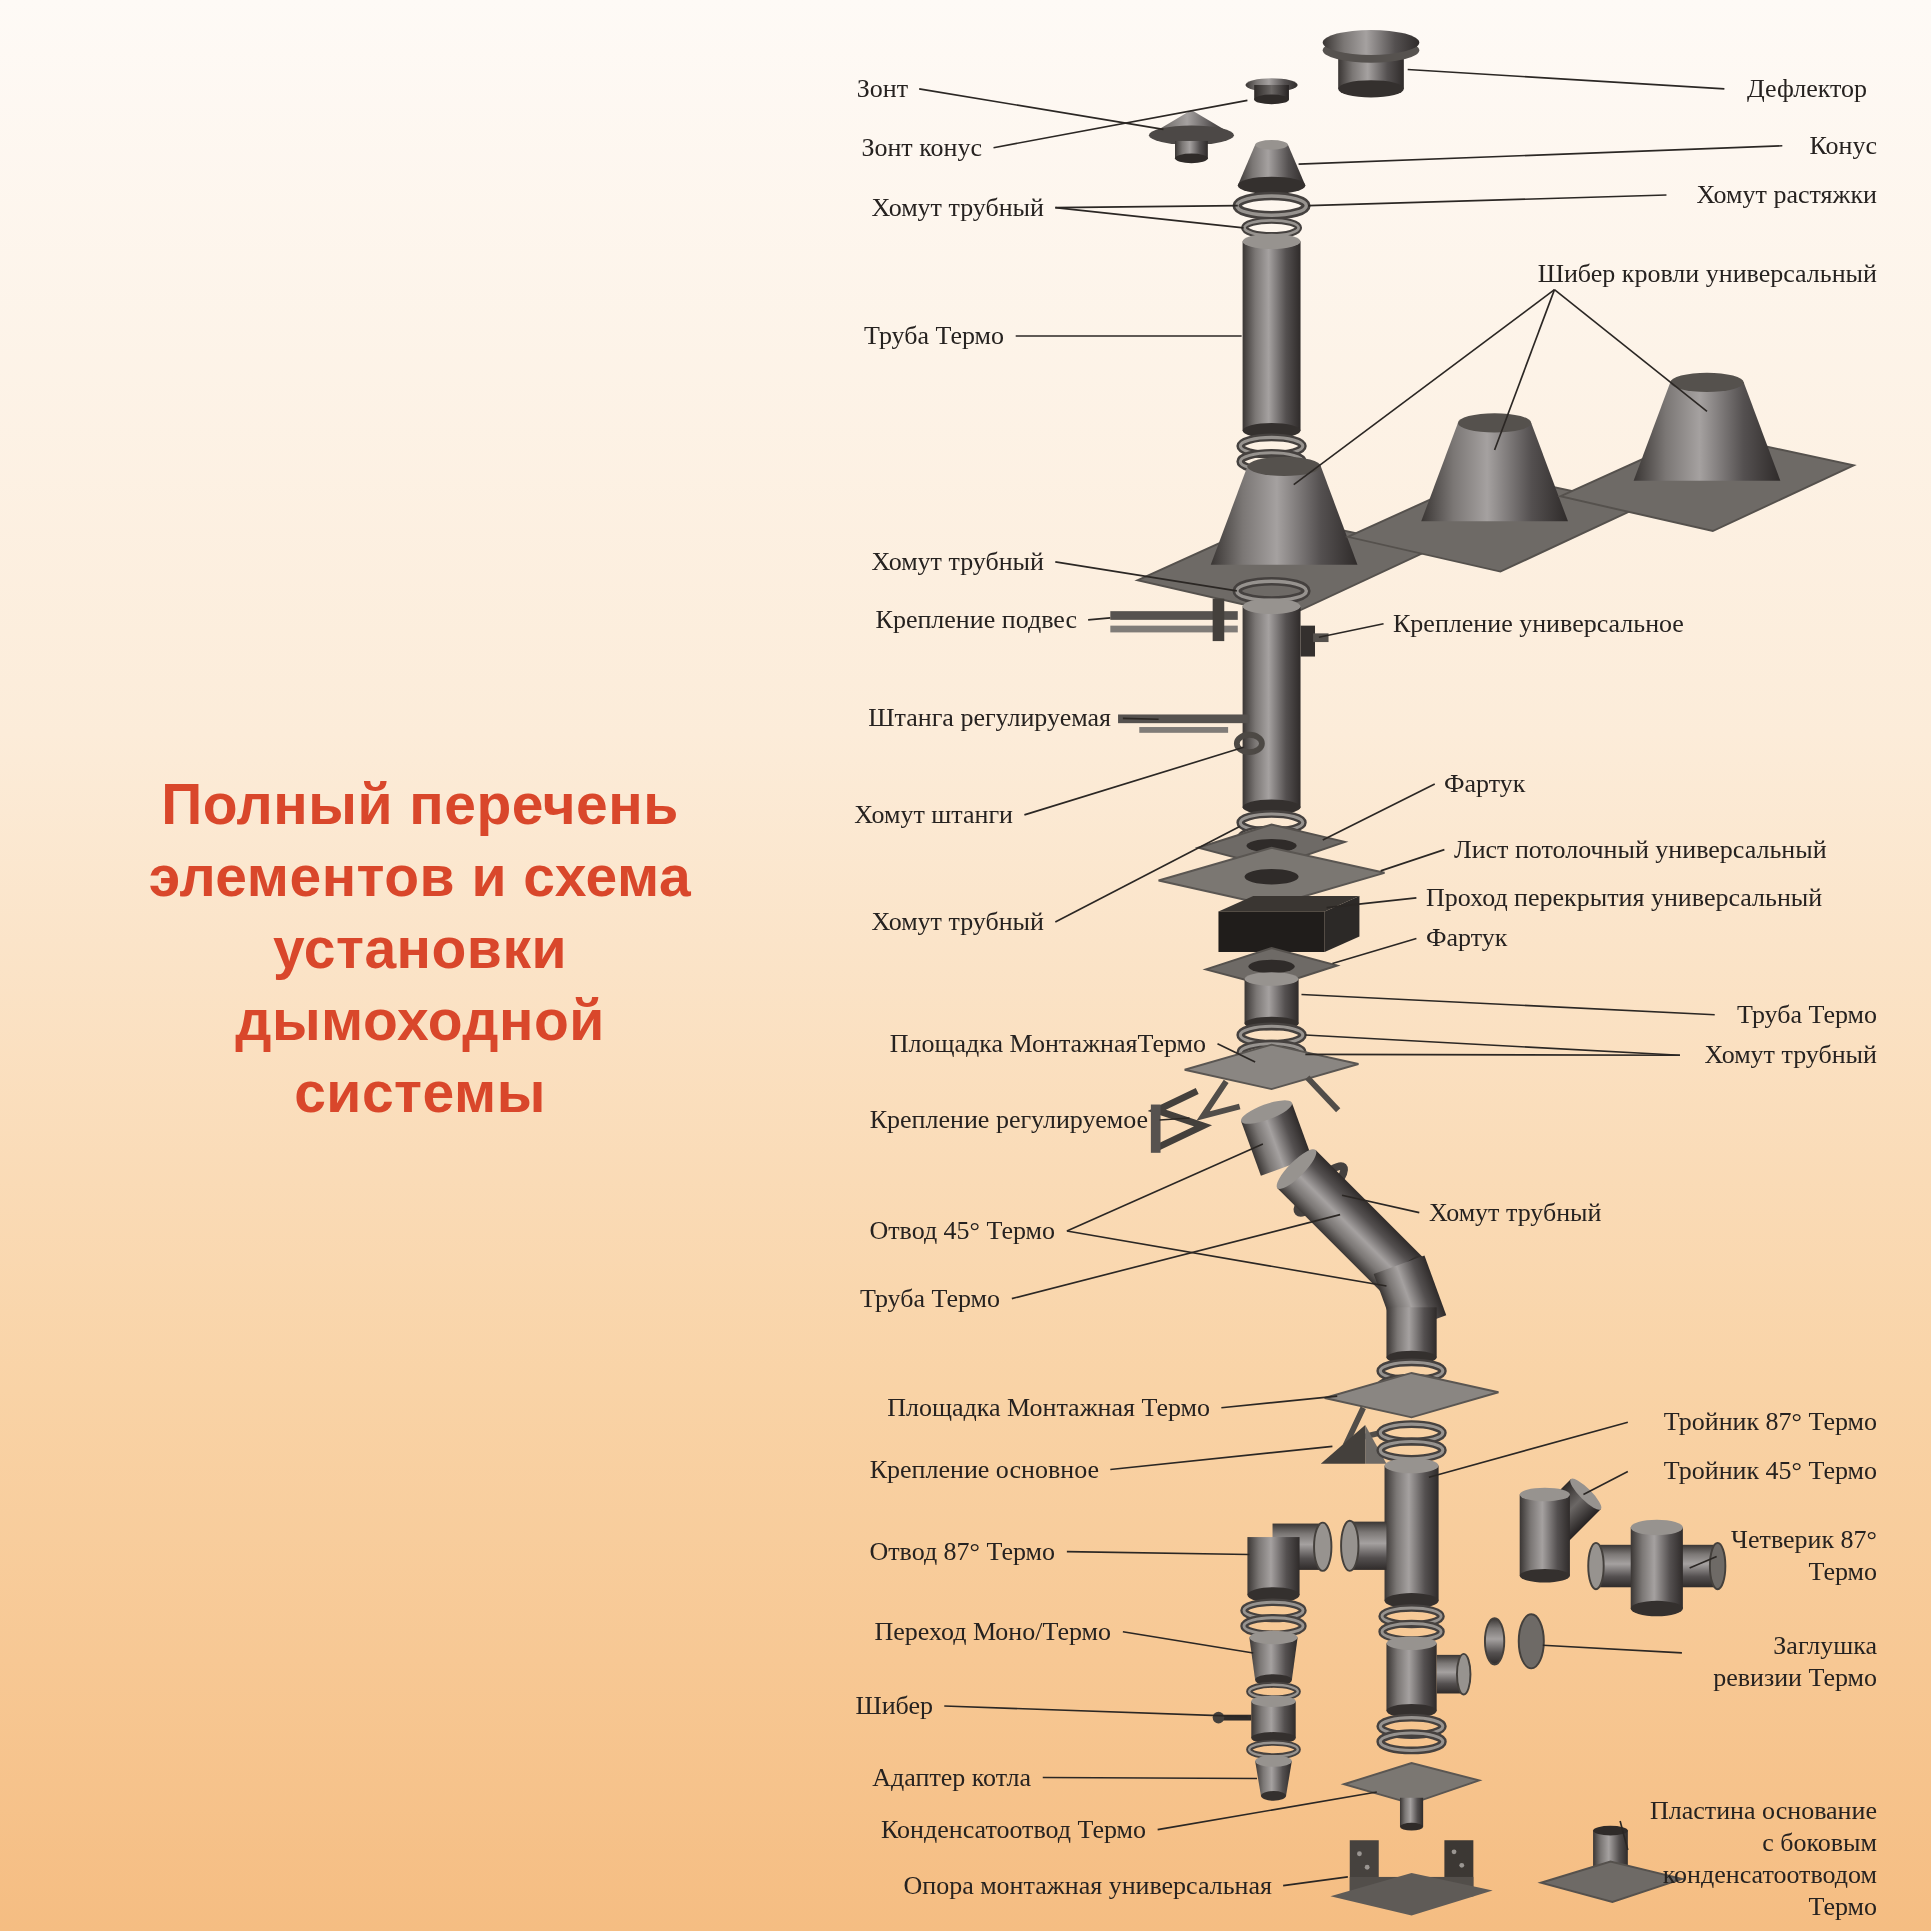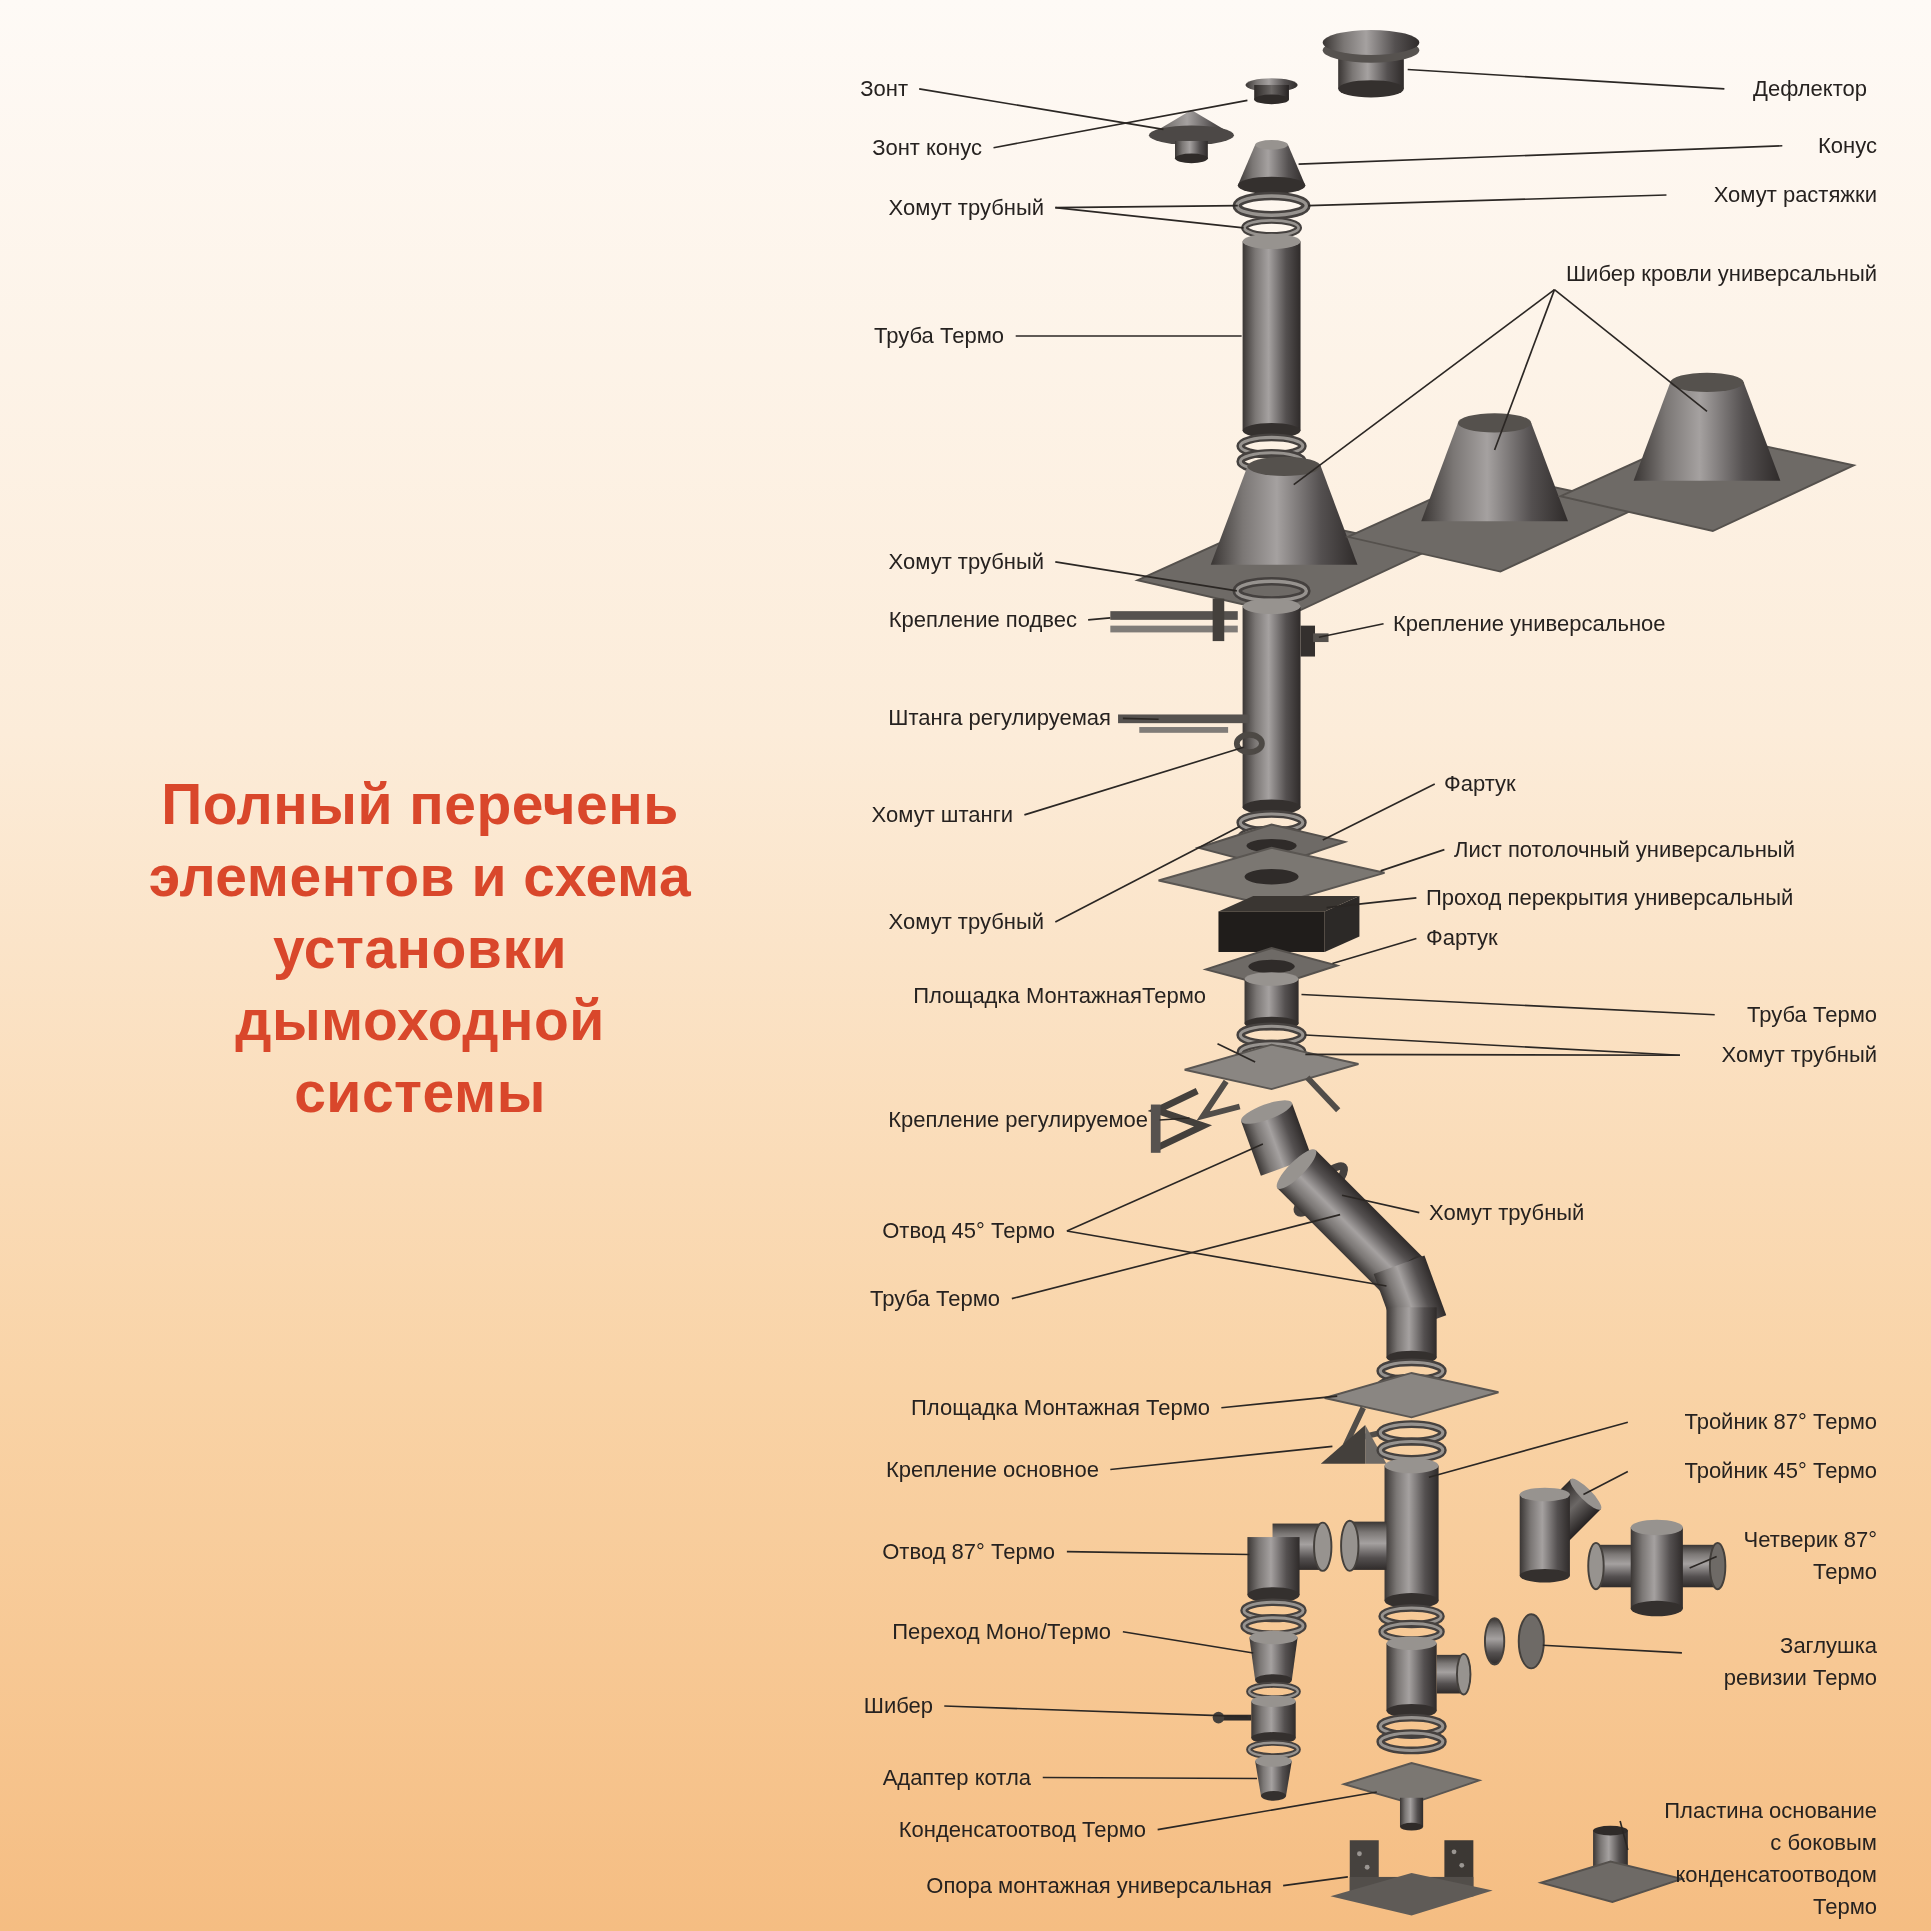--- a/index.html
+++ b/index.html
@@ -8,21 +8,21 @@
     background:linear-gradient(180deg,#fefaf6 0%,#fcecd9 38%,#f9d3a6 72%,#f5bd82 100%);
     font-family:"Liberation Sans",sans-serif;
   }
   #scene{position:absolute;left:0;top:0}
   .title{
     position:absolute;left:53px;top:768px;width:734px;text-align:center;
     font-weight:800;font-size:57px;line-height:72px;letter-spacing:0.5px;
   }
   #labels .label{
     position:absolute;transform:translateY(-50%);
-    font-size:22px;line-height:32px;color:#262220;white-space:nowrap;
+    font-size:26px;line-height:32px;color:#262220;white-space:nowrap;font-family:Liberation Serif, serif;
   }
   #labels .a-right{text-align:right}
   #labels .a-left{text-align:left}
   #leaders line{stroke:#2b2724;stroke-width:1.7}
 </style>
 </head>
 <body>
 
 <div class="stage">
 
@@ -366,21 +366,21 @@
       </div>
       <div class="label a-right" style="right: 820px; top: 718px;">
         <div>Штанга регулируемая</div>
       </div>
       <div class="label a-right" style="right: 918px; top: 815px;">
         <div>Хомут штанги</div>
       </div>
       <div class="label a-right" style="right: 887px; top: 922px;">
         <div>Хомут трубный</div>
       </div>
-      <div class="label a-right" style="right: 725px; top: 996px;">
+      <div class="label a-right" style="right: 725px; top: 1044px;">
         <div>Площадка МонтажнаяТермо</div>
       </div>
       <div class="label a-right" style="right: 783px; top: 1120px;">
         <div>Крепление регулируемое</div>
       </div>
       <div class="label a-right" style="right: 876px; top: 1231px;">
         <div>Отвод 45° Термо</div>
       </div>
       <div class="label a-right" style="right: 931px; top: 1299px;">
         <div>Труба Термо</div>

